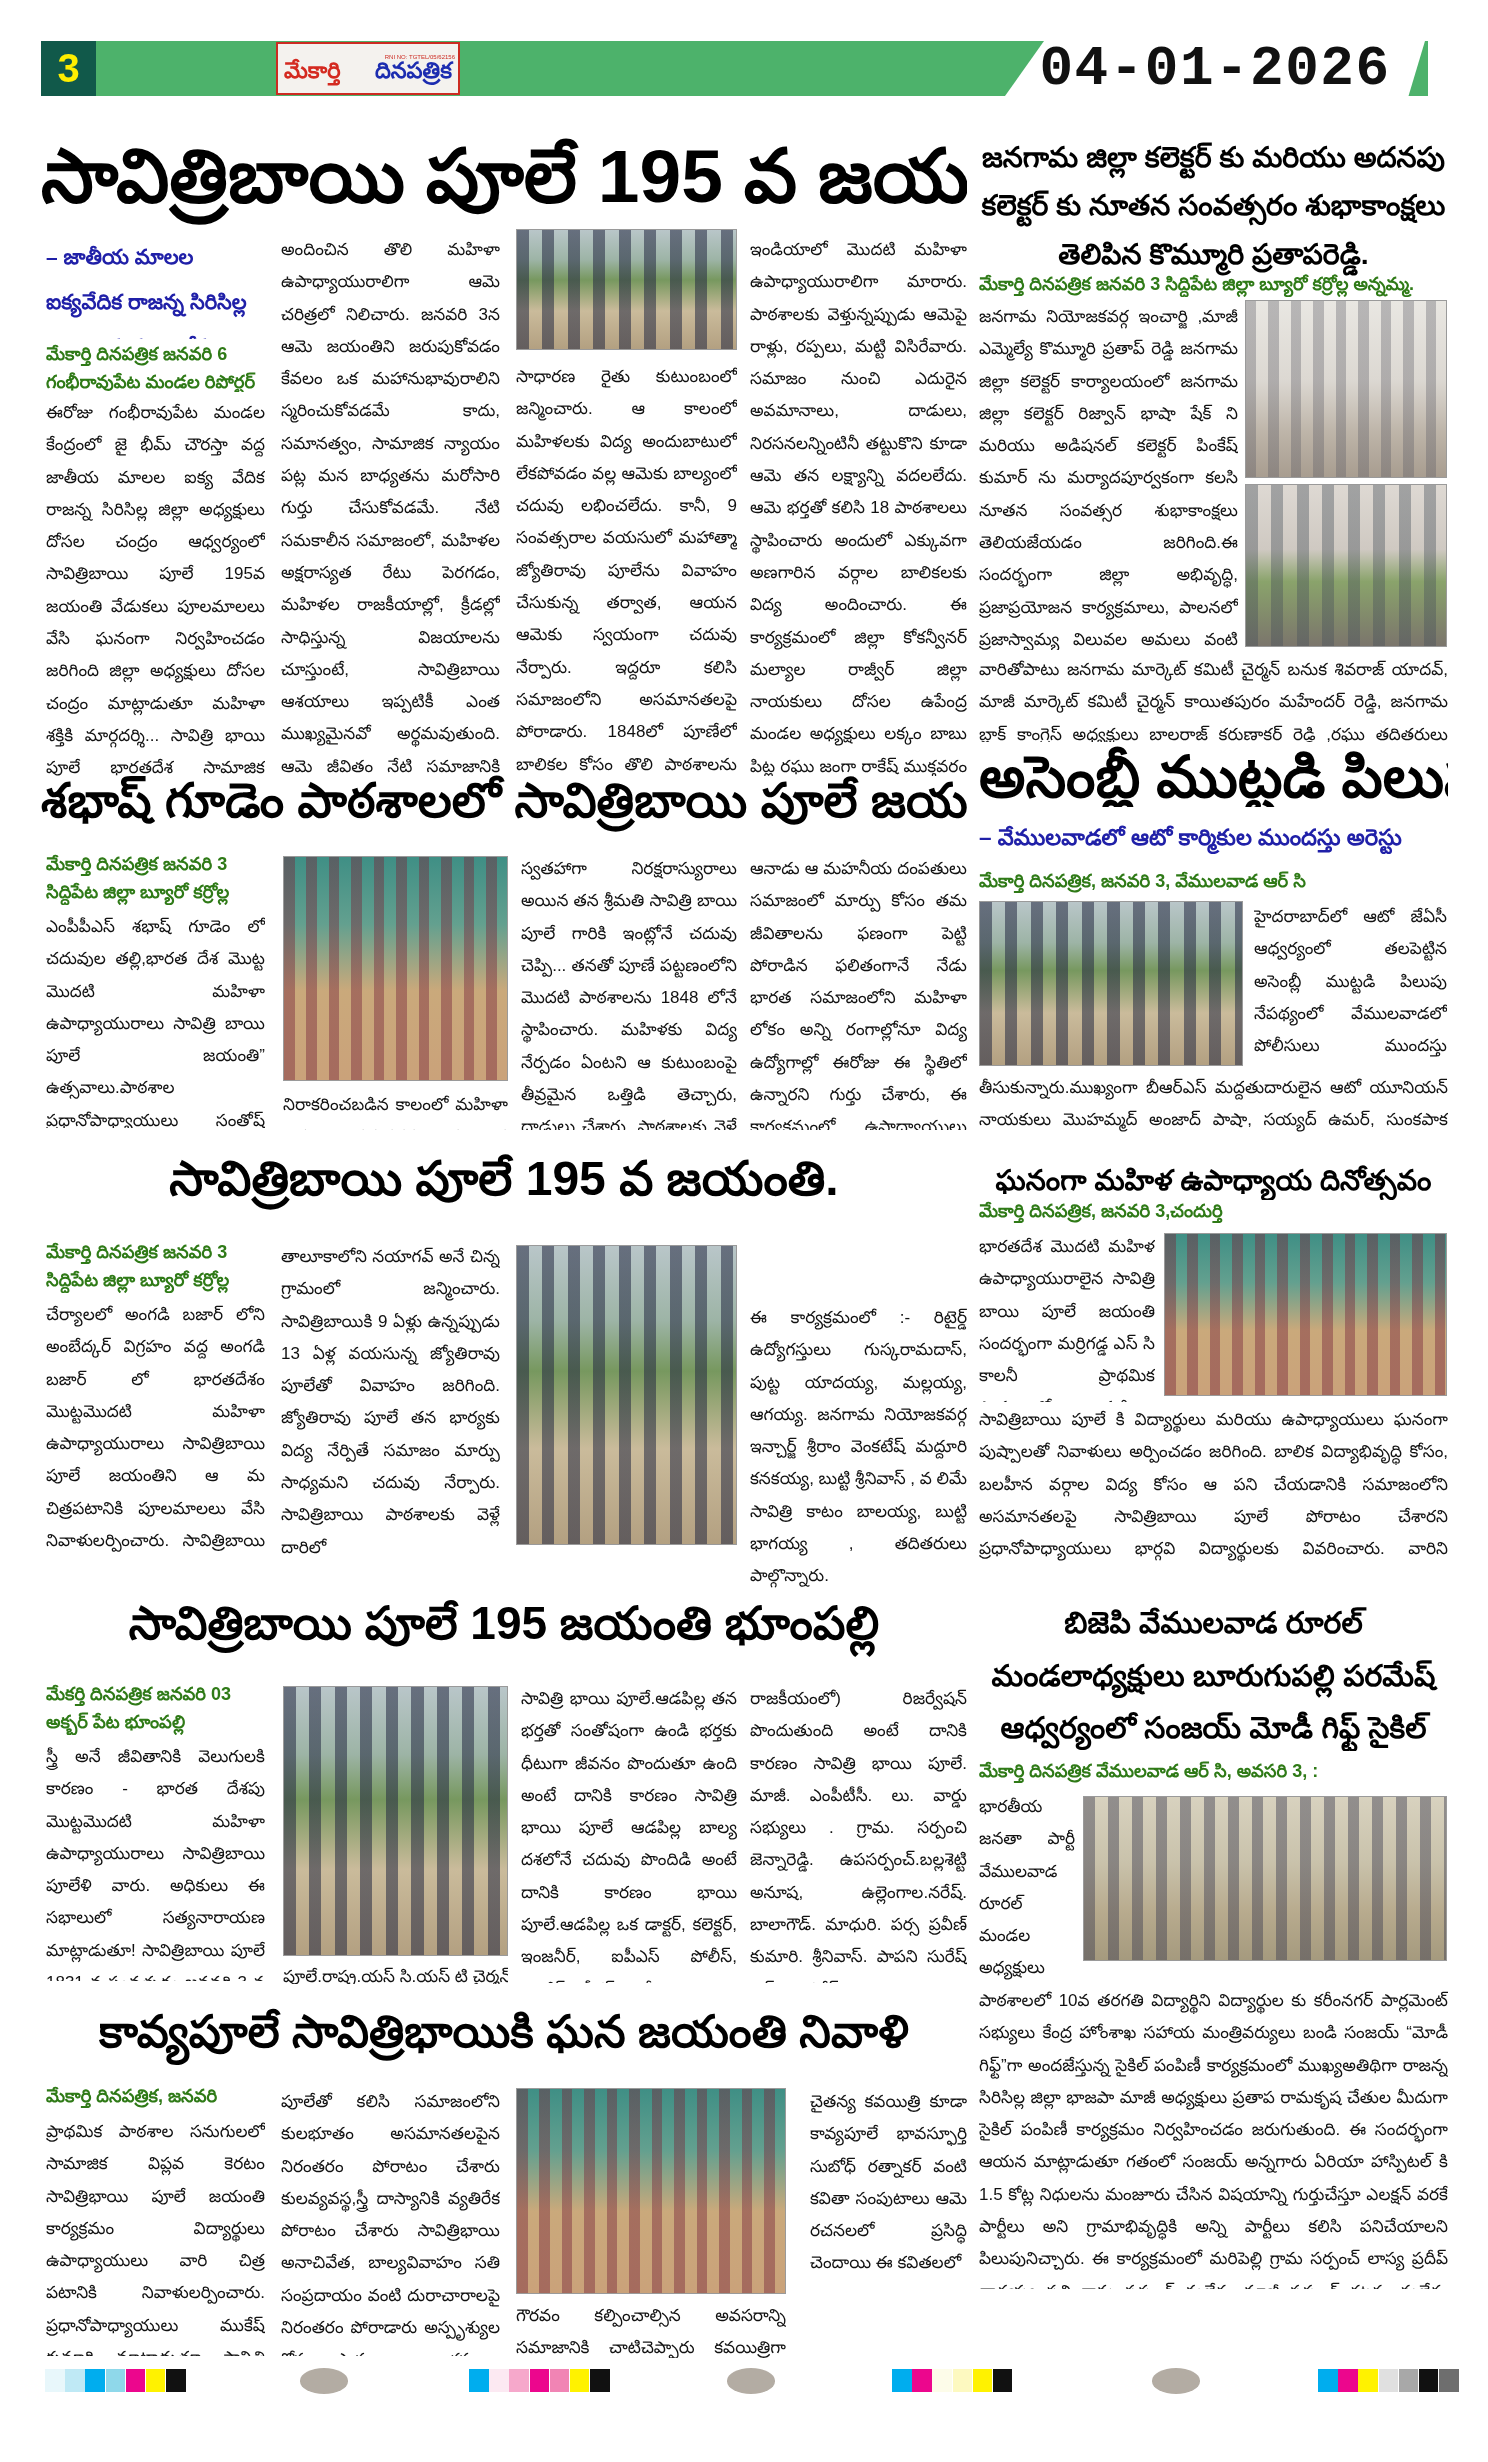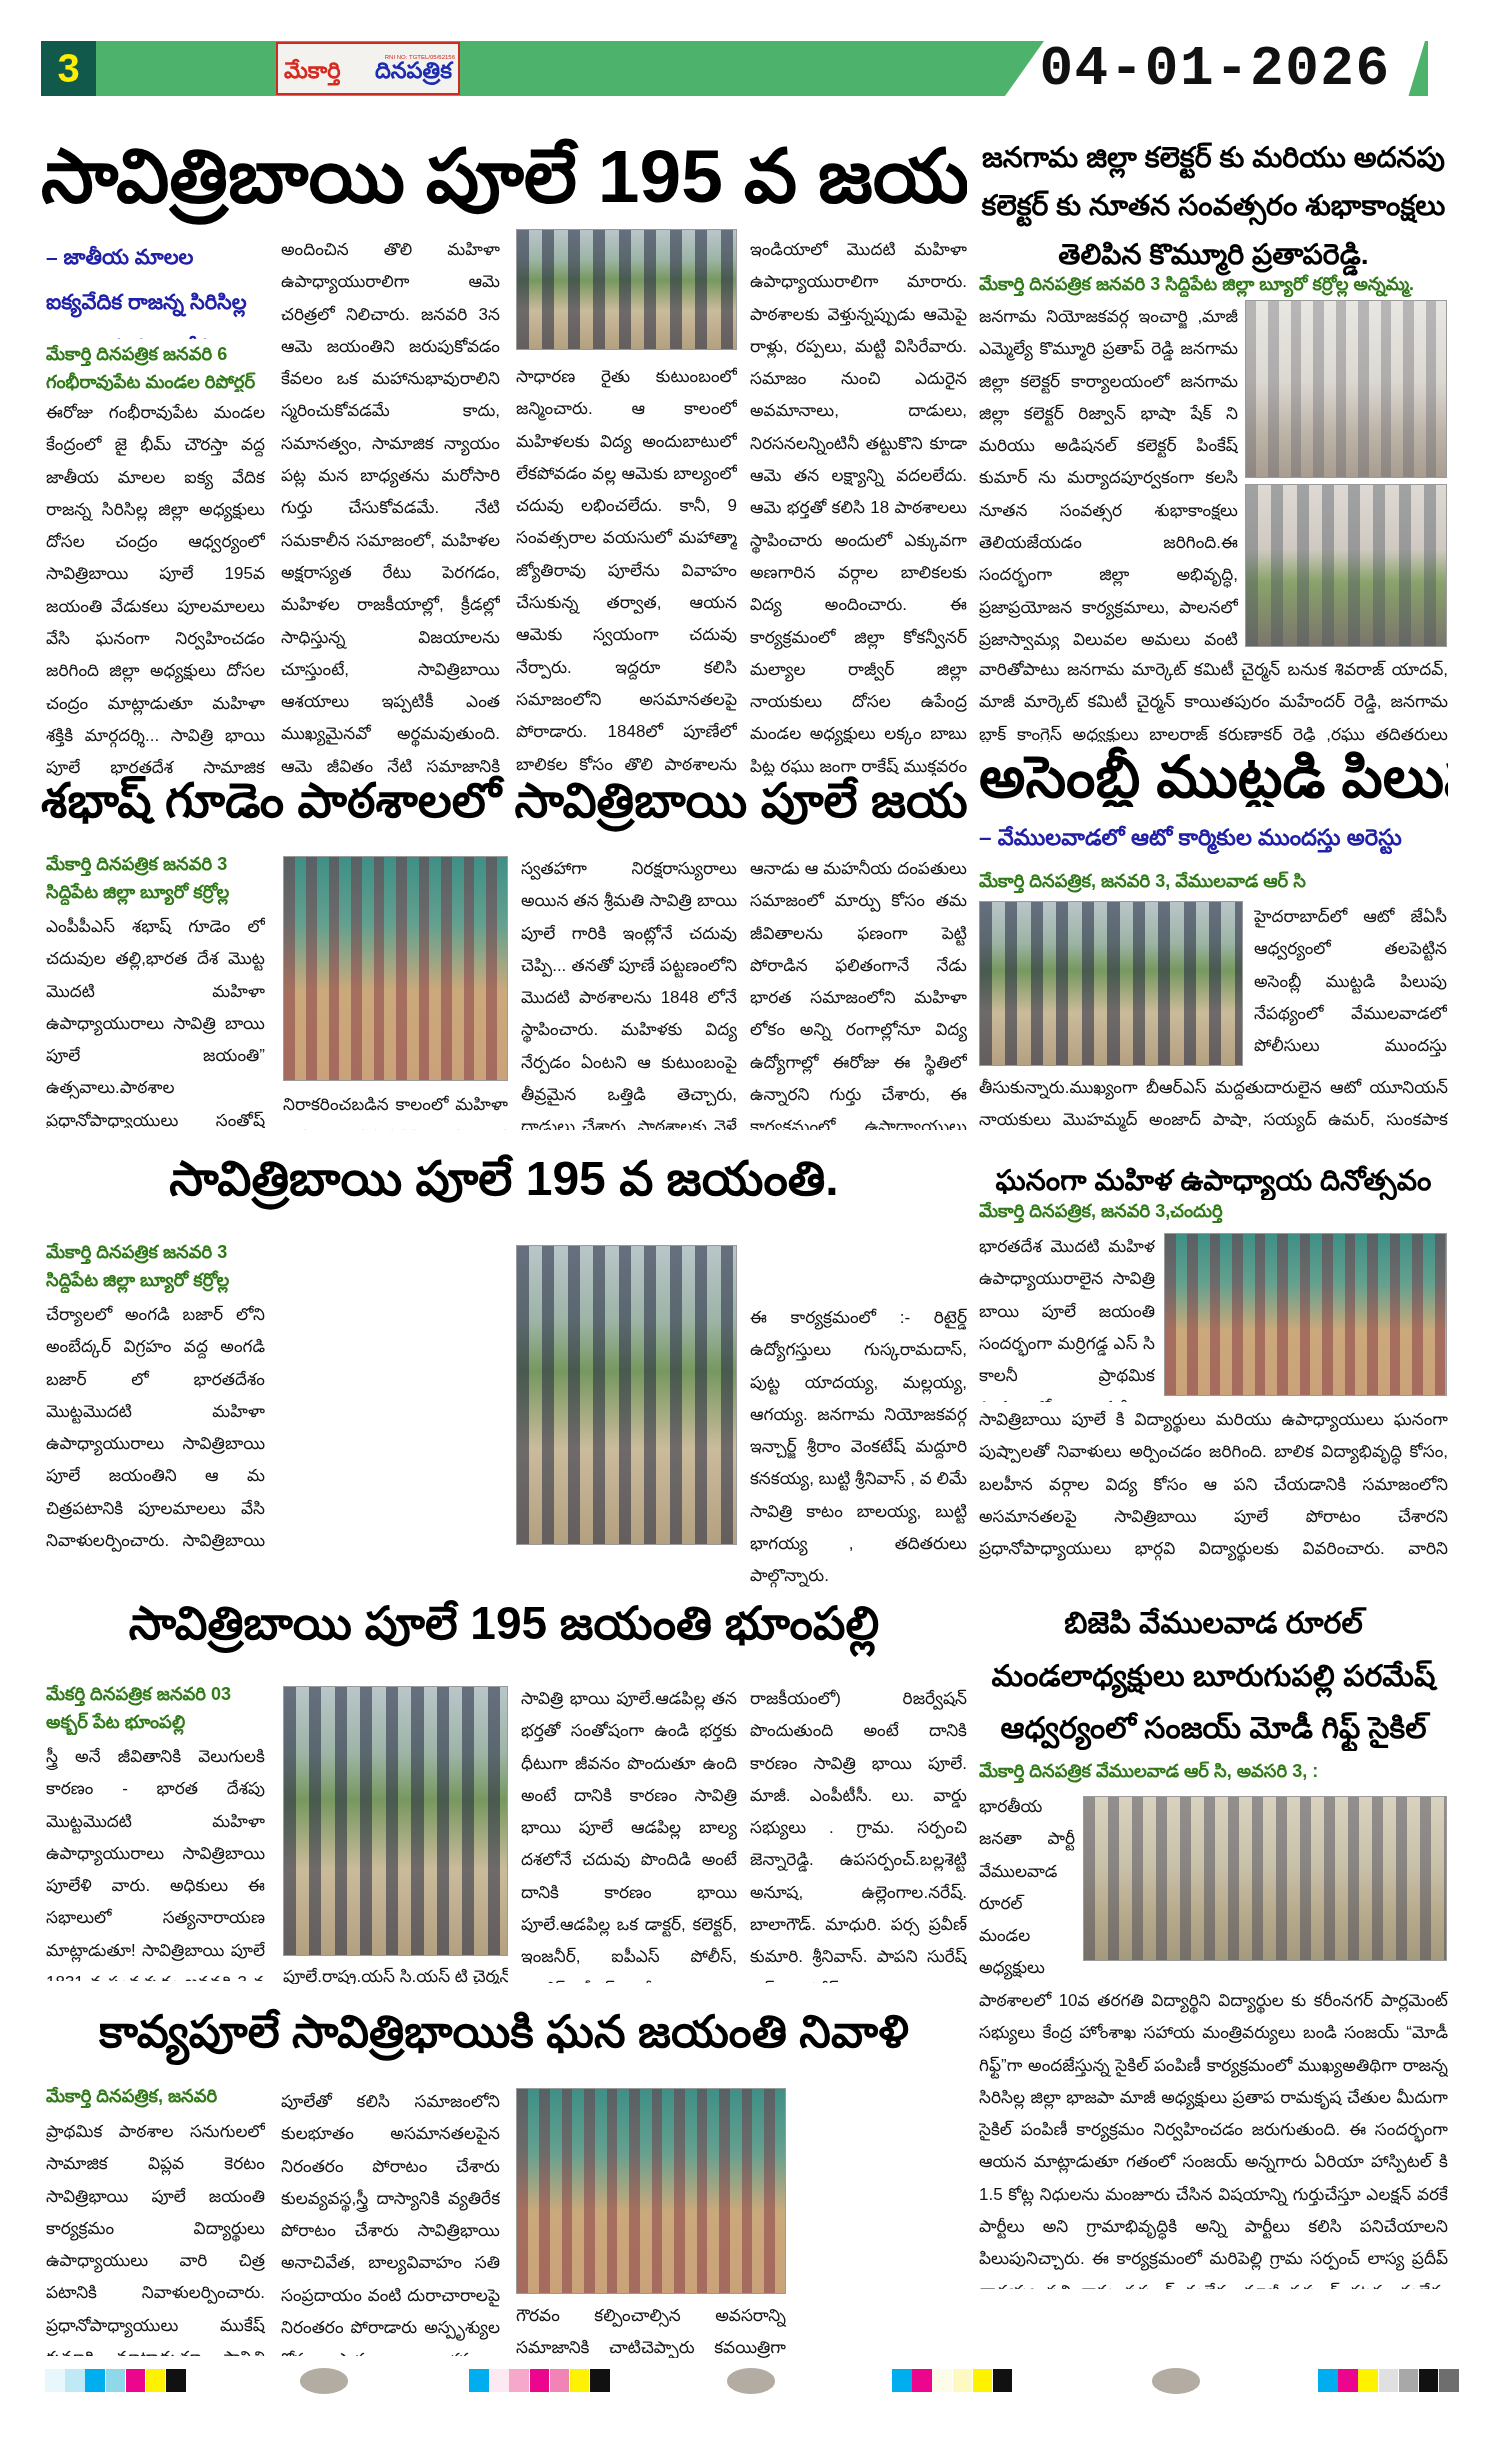--- a/index.html
+++ b/index.html
@@ -108,37 +108,39 @@
   <div class="byline" style="left:46px;top:851px;width:219px;height:54px;">మేకార్తి దినపత్రిక జనవరి 3 సిద్దిపేట జిల్లా బ్యూరో కర్రోల్ల అన్నమ్మ.</div>
   <div class="col" style="left:46px;top:911px;width:219px;height:217px;">ఎంపీపీఎస్ శభాష్ గూడెం లో చదువుల తల్లి,భారత దేశ మొట్ట మొదటి మహిళా ఉపాధ్యాయురాలు సావిత్రి బాయి పూలే జయంతి” ఉత్సవాలు.పాఠశాల ప్రధానోపాధ్యాయులు సంతోష్ మరాఠీ మాట్లాడుతూ వేలాది సంవత్సరాలుగా</div>
   <div class="photo ph-class" style="left:283px;top:856px;width:225px;height:225px;"></div>
   <div class="col" style="left:283px;top:1089px;width:225px;height:41px;">నిరాకరించబడిన కాలంలో మహిళా విద్య ఆవశ్యకతను గుర్తించిన మహనీయులు “మహాత్మా జ్యోతిరావు పూలే” ఆనాడు ఉన్న కట్టుబాట్లను తెంపుకుని</div>
   <div class="col" style="left:521px;top:853px;width:216px;height:277px;">స్వతహాగా నిరక్షరాస్యురాలు అయిన తన శ్రీమతి సావిత్రి బాయి పూలే గారికి ఇంట్లోనే చదువు చెప్పి... తనతో పూణే పట్టణంలోని మొదటి పాఠశాలను 1848 లోనే స్థాపించారు. మహిళకు విద్య నేర్పడం ఏంటని ఆ కుటుంబంపై తీవ్రమైన ఒత్తిడి తెచ్చారు, దాడులు చేశారు. పాఠశాలకు వెళ్లే సమయంలో పేడతో కొట్టినా కూడా తమ ప్రయత్నాన్ని ఆపలేదు.</div>
   <div class="col" style="left:750px;top:853px;width:217px;height:277px;">ఆనాడు ఆ మహనీయ దంపతులు సమాజంలో మార్పు కోసం తమ జీవితాలను ఫణంగా పెట్టి పోరాడిన ఫలితంగానే నేడు భారత సమాజంలోని మహిళా లోకం అన్ని రంగాల్లోనూ విద్య ఉద్యోగాల్లో ఈరోజు ఈ స్థితిలో ఉన్నారని గుర్తు చేశారు, ఈ కార్యక్రమంలో ఉపాధ్యాయులు పతిపాక మోహన్ బాబు, సోమరపు రేణుక,బండికొండ స్వప్న మరియు విద్యార్థులు పాల్గొన్నారు.</div>
 
   <div class="head" style="left:41px;top:1143px;width:926px;height:71px;font-size:48px;line-height:71px;">సావిత్రిబాయి పూలే 195 వ జయంతి.</div>
   <div class="byline" style="left:46px;top:1239px;width:219px;height:54px;">మేకార్తి దినపత్రిక జనవరి 3 సిద్దిపేట జిల్లా బ్యూరో కర్రోల్ల అన్నమ్మ.</div>
   <div class="col" style="left:46px;top:1299px;width:219px;height:262px;">చేర్యాలలో అంగడి బజార్ లోని అంబేద్కర్ విగ్రహం వద్ద అంగడి బజార్ లో భారతదేశం మొట్టమొదటి మహిళా ఉపాధ్యాయురాలు సావిత్రిబాయి పూలే జయంతిని ఆ మ చిత్రపటానికి పూలమాలలు వేసి నివాళులర్పించారు. సావిత్రిబాయి పూలే 1831 వ సంవత్సరం జనవరి 3 న మహారాష్ట్రలోని సతారా జిల్లా, ఖండాల</div>
+  <div class="col" style="left:281px;top:1241px;width:219px;height:320px;">తాలూకాలోని నయాగవ్ అనే చిన్న గ్రామంలో జన్మించారు. సావిత్రిబాయికి 9 ఏళ్లు ఉన్నప్పుడు 13 ఏళ్ల వయసున్న జ్యోతిరావు పూలేతో వివాహం జరిగింది. జ్యోతిరావు పూలే తన భార్యకు విద్య నేర్పితే సమాజం మార్పు సాధ్యమని చదువు నేర్పారు. సావిత్రిబాయి పాఠశాలకు వెళ్లే దారిలో</div>
   <div class="photo ph-street" style="left:516px;top:1245px;width:221px;height:300px;"></div>
   <div class="col" style="left:750px;top:1302px;width:217px;height:320px;">ఈ కార్యక్రమంలో :- రిటైర్డ్ ఉద్యోగస్తులు గుస్కరామదాస్, పుట్ట యాదయ్య, మల్లయ్య, ఆగయ్య. జనగామ నియోజకవర్గ ఇన్చార్జ్ శ్రీరాం వెంకటేష్ మద్దూరి కనకయ్య, బుట్టి శ్రీనివాస్ , వ లిమే సావిత్రి కాటం బాలయ్య, బుట్టి భాగయ్య , తదితరులు పాల్గొన్నారు.</div>
 
   <div class="head" style="left:41px;top:1588px;width:926px;height:71px;font-size:46px;line-height:71px;">సావిత్రిబాయి పూలే 195 జయంతి భూంపల్లి</div>
   <div class="byline" style="left:46px;top:1681px;width:219px;height:54px;">మేకర్తి దినపత్రిక జనవరి 03 అక్బర్ పేట భూంపల్లి మండల్.బాస బాలకిషన్</div>
   <div class="col" style="left:46px;top:1741px;width:219px;height:240px;">స్త్రీ అనే జీవితానికి వెలుగులకి కారణం - భారత దేశపు మొట్టమొదటి మహిళా ఉపాధ్యాయురాలు సావిత్రిబాయి పూలేళి వారు. అధికులు ఈ సభాలులో సత్యనారాయణ మాట్లాడుతూ! సావిత్రిబాయి పూలే 1831 వ సంవత్సరం జనవరి 3 న మహారాష్ట్రలోని సతారా జిల్లా, ఖండాల</div>
   <div class="photo ph-street" style="left:283px;top:1686px;width:225px;height:270px;"></div>
   <div class="col" style="left:283px;top:1961px;width:225px;height:22.5px;white-space:nowrap;">పూలే.రాష్ట్ర.యస్ సి.యస్ టి చైర్మన్ వెంకటయ్య.: మాట్లాడుతూ.ఆడపిల్ల ఇంట్లో అంటే కొంత కొన్ని కుటుంబాలలో సుఖంగా జీవనం గడుపుతూ ఉంది అంటే దానికి కారణం</div>
   <div class="col" style="left:521px;top:1683px;width:216px;height:300px;">సావిత్రి భాయి పూలే.ఆడపిల్ల తన భర్తతో సంతోషంగా ఉండి భర్తకు ధీటుగా జీవనం పొందుతూ ఉంది అంటే దానికి కారణం సావిత్రి భాయి పూలే ఆడపిల్ల బాల్య దశలోనే చదువు పొందిడి అంటే దానికి కారణం భాయి పూలే.ఆడపిల్ల ఒక డాక్టర్, కలెక్టర్, ఇంజనీర్, ఐపీఎస్ పోలీస్, సైంటిస్ట్, టీచర్స్, , వీజులా, ఇంకా చాలా ఉన్నత పదవులు పొందుతున్నారు అన్ని రంగాలలో (సామాజిక, ఆర్థిక, నైతిక</div>
   <div class="col" style="left:750px;top:1683px;width:217px;height:300px;">రాజకీయంలో) రిజర్వేషన్ పొందుతుంది అంటే దానికి కారణం సావిత్రి భాయి పూలే. మాజీ. ఎంపీటీసీ. లు. వార్డు సభ్యులు . గ్రామ. సర్పంచి జెన్నారెడ్డి. ఉపసర్పంచ్.బల్లశెట్టి అనూష, ఉల్లెంగాల.నరేష్. బాలాగౌడ్. మాధురి. పర్స ప్రవీణ్ కుమారి. శ్రీనివాస్. పాపని సురేష్ గౌడ్. గణేష్ బొల్లు స్వామి రంజిత్.శ్రీధర్ శ్రీకాంత్. అధికం లింగం గౌడ్. శ్రీకర్ బొల్లు. ఏలం. రాజు గౌడ్ నీల. లక్ష్మీ నర్సవ్వ. పాల్గొన్నారు</div>
 
   <div class="head" style="left:41px;top:1996px;width:926px;height:71px;font-size:45px;line-height:71px;">కావ్యపూలే సావిత్రిభాయికి ఘన జయంతి నివాళి</div>
   <div class="byline" style="left:46px;top:2083px;width:219px;height:27px;">మేకార్తి దినపత్రిక, జనవరి 3,చందుర్తి:</div>
   <div class="col" style="left:46px;top:2116px;width:219px;height:240px;">ప్రాథమిక పాఠశాల సనుగులలో సామాజిక విప్లవ కెరటం సావిత్రిభాయి పూలే జయంతి కార్యక్రమం విద్యార్థులు ఉపాధ్యాయులు వారి చిత్ర పటానికి నివాళులర్పించారు. ప్రధానోపాధ్యాయులు ముకేష్ కుమారి మాట్లాడుతూ సావిత్రి భాయి జనవరి 3/1831 న మహారాష్ట్ర లోని నైగాన్ గ్రామంలో జన్మించి అణగారిన వర్గాల కోసం వారి జీవిత భాగస్వామి జ్యోతిభా</div>
   <div class="col" style="left:281px;top:2086px;width:219px;height:270px;">పూలేతో కలిసి సమాజంలోని కులభూతం అసమానతలపైన నిరంతరం పోరాటం చేశారు కులవ్యవస్థ,స్త్రీ దాస్యానికి వ్యతిరేక పోరాటం చేశారు సావిత్రిభాయి అనాచివేత, బాల్యవివాహం సతి సంప్రదాయం వంటి దురాచారాలపై నిరంతరం పోరాడారు అస్పృశ్యుల కోసం పాఠశాలలు, ఆశ్రమాలు ప్రారంభించి, వారికి సమాన</div>
   <div class="photo ph-class" style="left:516px;top:2088px;width:270px;height:206px;"></div>
   <div class="col" style="left:516px;top:2300px;width:270px;height:58px;">గౌరవం కల్పించాల్సిన అవసరాన్ని సమాజానికి చాటిచెప్పారు కవయిత్రిగా సావిత్రిభాయి ఆమె ఒక సామాజిక దర్శనమిస్తాయని అన్నారు ఈ కార్యక్రమంలో ఉపాధ్యాయులు కొరెప్పు శ్రీనివాస్, నాతరి నాగమణి చింతల హారిష్మా, యాస నవ్య విద్యార్థులు పాల్గొన్నారు</div>
+  <div class="col" style="left:810px;top:2086px;width:157px;height:270px;">చైతన్య కవయిత్రి కూడా కావ్యపూలే భావస్ఫూర్తి సుబోధ్ రత్నాకర్ వంటి కవితా సంపుటాలు ఆమె రచనలలో ప్రసిద్ధి చెందాయి ఈ కవితలలో</div>
 
   <div class="barg" style="left:45px;">
     <span style="background-color: rgb(232, 247, 251);"></span><span style="background-color: rgb(191, 233, 245);"></span><span style="background-color: rgb(0, 173, 238);"></span><span style="background-color: rgb(143, 216, 234);"></span><span style="background-color: rgb(236, 6, 141);"></span><span style="background-color: rgb(255, 242, 0);"></span><span style="background-color: rgb(17, 17, 17);"></span>
   </div>
   <div class="oval" style="left: 300px; background-color: rgb(179, 172, 163);"></div>
   <div class="barg" style="left:469px;">
     <span style="background-color: rgb(0, 173, 238);"></span><span style="background-color: rgb(252, 233, 242);"></span><span style="background-color: rgb(246, 168, 203);"></span><span style="background-color: rgb(236, 6, 141);"></span><span style="background-color: rgb(241, 132, 180);"></span><span style="background-color: rgb(255, 242, 0);"></span><span style="background-color: rgb(17, 17, 17);"></span>
   </div>
   <div class="oval" style="left: 727px; background-color: rgb(179, 172, 163);"></div>
   <div class="barg" style="left:892px;">

